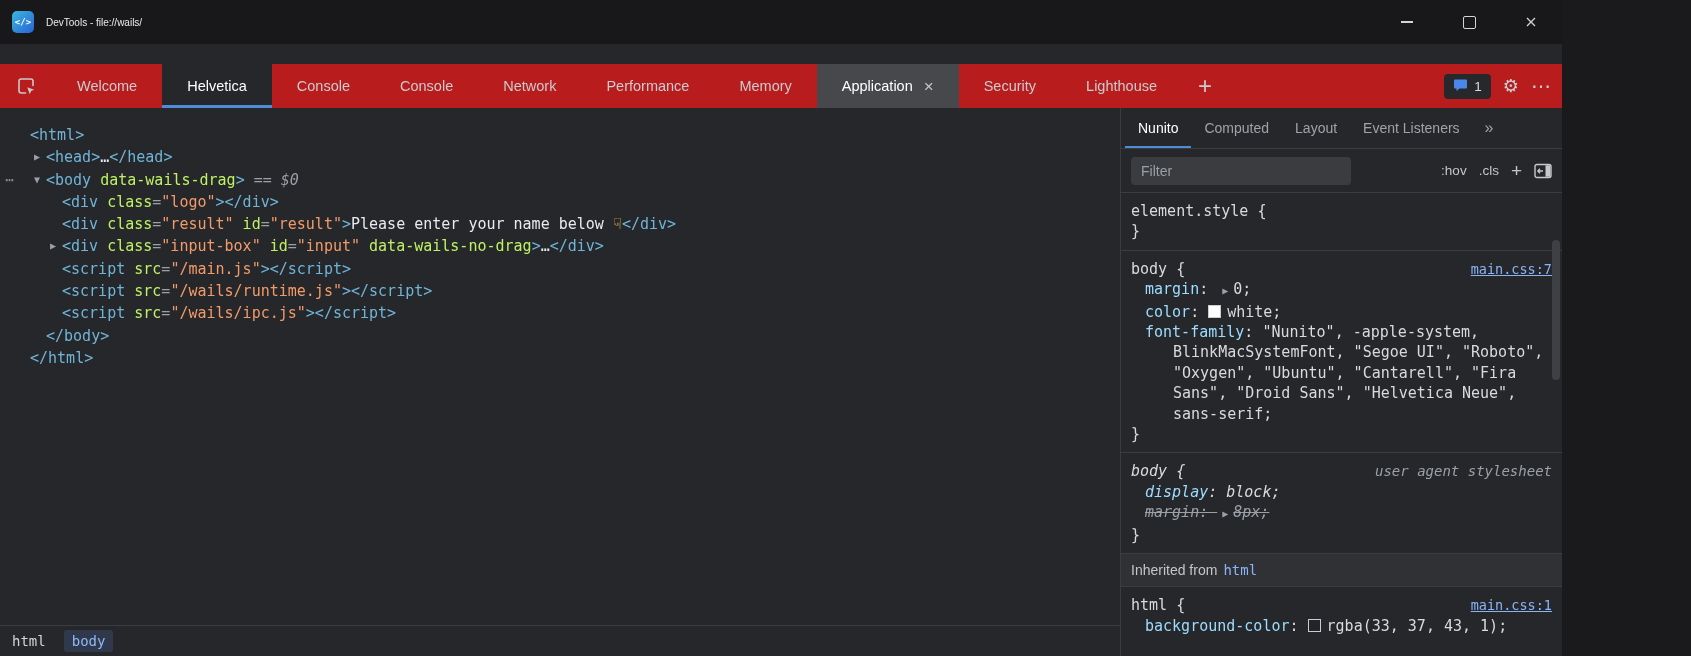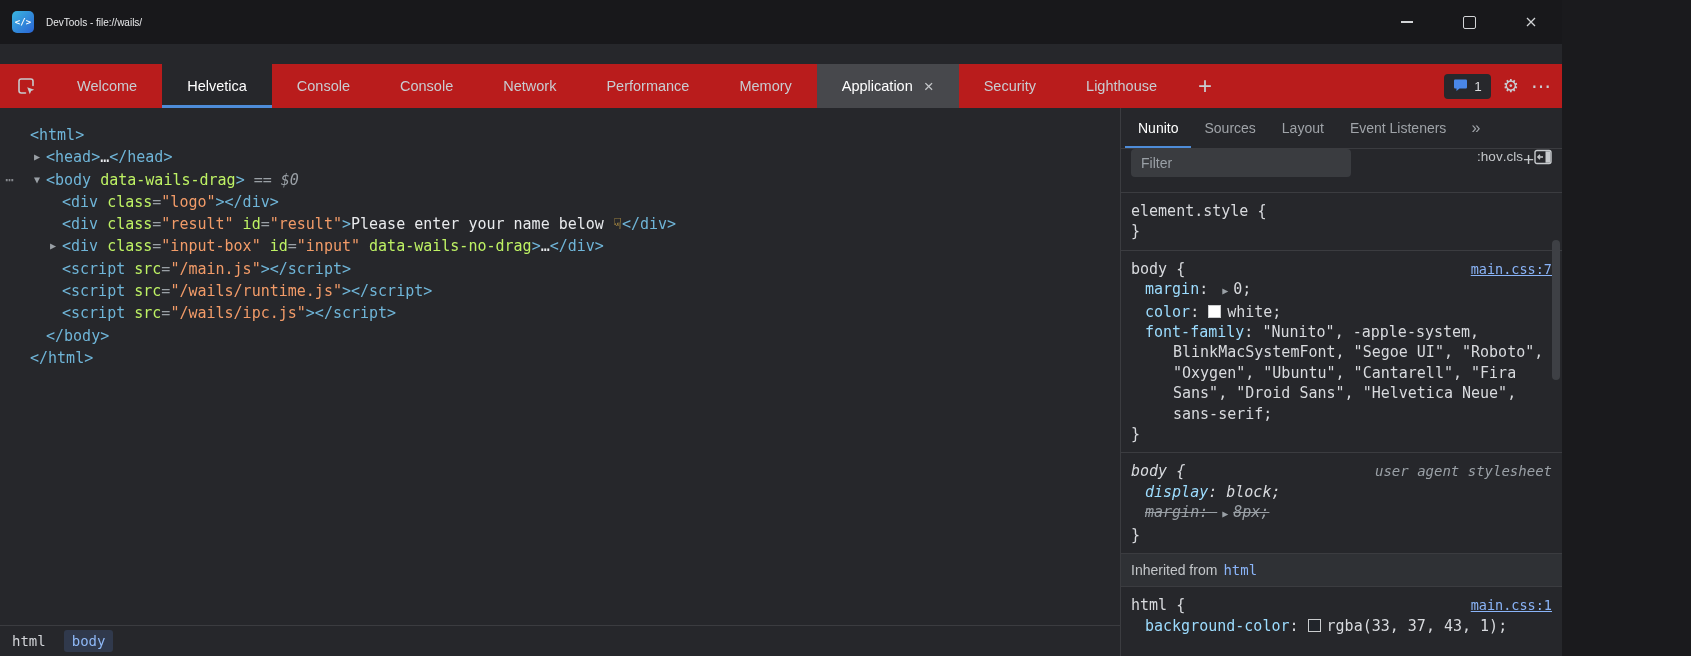--- a/index.html
+++ b/index.html
@@ -50,21 +50,21 @@
   .crumb{color:#d2d4d8;}
   .crumb.selected{color:#8fb8f6;background:rgba(94,146,230,0.18);padding:3px 8px;border-radius:3px;}
 
   
   .styles-panel{width:441px;flex:none;display:flex;flex-direction:column;background:#26272b;min-height:0;position:relative;}
   .side-tabs{display:flex;align-items:center;height:40px;border-bottom:1px solid #3b3c40;padding:0 4px;font-size:14px;color:#9fa3a8;flex:none;}
   .side-tabs-inner{display:flex;align-items:stretch;height:100%;}
   .side-tab{padding:0 13px;display:flex;align-items:center;white-space:nowrap;}
   .side-tab.selected{color:#ffffff;box-shadow:inset 0 -2px 0 #4e8cd8;}
   .overflow-btn{margin-left:6px;color:#9fa3a8;font-size:16px;padding:0 6px;}
-  .filter-row{display:flex;align-items:flex-start;height:43px;border-bottom:1px solid #3b3c40;padding:0 10px;flex:none;}
+  .filter-row{display:flex;align-items:center;height:43px;border-bottom:1px solid #3b3c40;padding:0 10px;gap:12px;flex:none;}
   .filter-input{width:200px;height:28px;background:#3a3c40;border:none;border-radius:4px;color:#d8dade;padding:0 10px;font-size:14px;outline:none;flex:none;}
   .filter-input::placeholder{color:#9aa0a6;}
   .state-btn{color:#c3c6c9;font-size:13.5px;white-space:nowrap;}
   .state-btn.first{margin-left:auto;}
   .plus-btn{color:#c3c6c9;font-size:19px;font-weight:300;}
   .panel-icon-btn{display:flex;align-items:center;}
 
   .styles-scroll{flex:1;display:flex;flex-direction:column;min-height:0;overflow:hidden;}
   .rule-section{border-bottom:1px solid #3b3c40;padding:8px 0;font:15px/20.4px "DejaVu Sans Mono",monospace;color:#d8dade;}
   .rule-section.clipped{flex:1;border-bottom:none;}
@@ -181,21 +181,21 @@
         <div class="crumbs">
             <span class="crumb">html</span>
             <span class="crumb selected">body</span>
           </div>
       </div>
 
       <div class="styles-panel">
         <div class="side-tabs">
           <div class="side-tabs-inner">
               <div class="side-tab selected">Nunito</div>
-              <div class="side-tab">Sources</div>
+              <div class="side-tab">Computed</div>
               <div class="side-tab">Layout</div>
               <div class="side-tab">Event Listeners</div>
             </div>
           <div class="overflow-btn">»</div>
         </div>
         <div class="filter-row">
           <input class="filter-input" type="text" placeholder="Filter" style="">
           <div class="state-btn first">:hov</div>
           <div class="state-btn">.cls</div>
           <div class="plus-btn">+</div>

